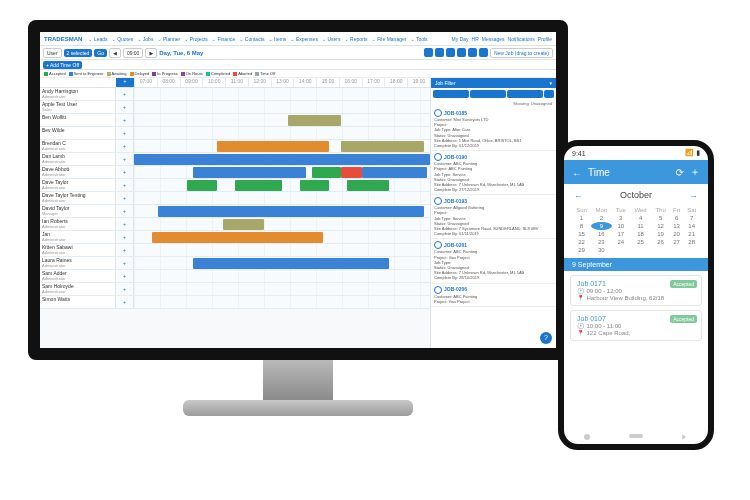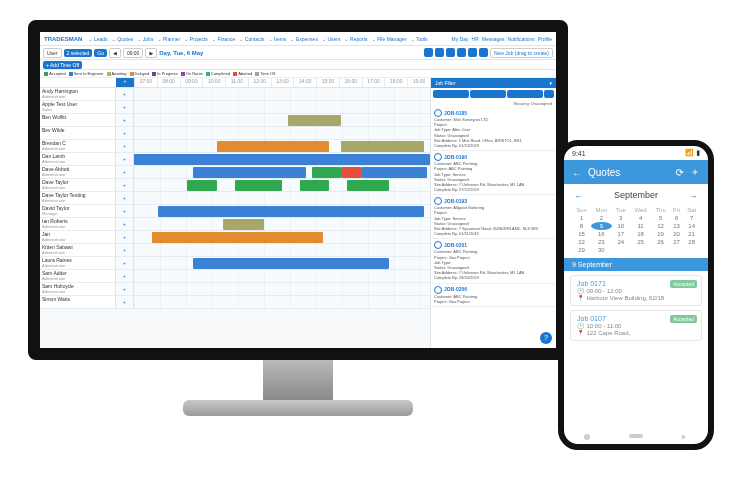--- a/index.html
+++ b/index.html
@@ -361,27 +361,27 @@
   <div class="monitor-base"></div>
 </div>
 
 <div class="phone">
   <div class="ph-status">
     <span>9:41</span>
     <span>📶 ▮</span>
   </div>
   <div class="ph-header">
     <span>←</span>
-    <span>Quotes</span>
+    <span>Time</span>
     <span class="plus">⟳</span>
     <span>＋</span>
   </div>
   <div class="ph-month">
     <span class="arrow">←</span>
-    <span>September</span>
+    <span>October</span>
     <span class="arrow">→</span>
   </div>
   <div class="ph-cal">
     <table>
         <thead>
           <tr id="ph-dow">
             <th>Sun</th>
             <th>Mon</th>
             <th>Tue</th>
             <th>Wed</th>

